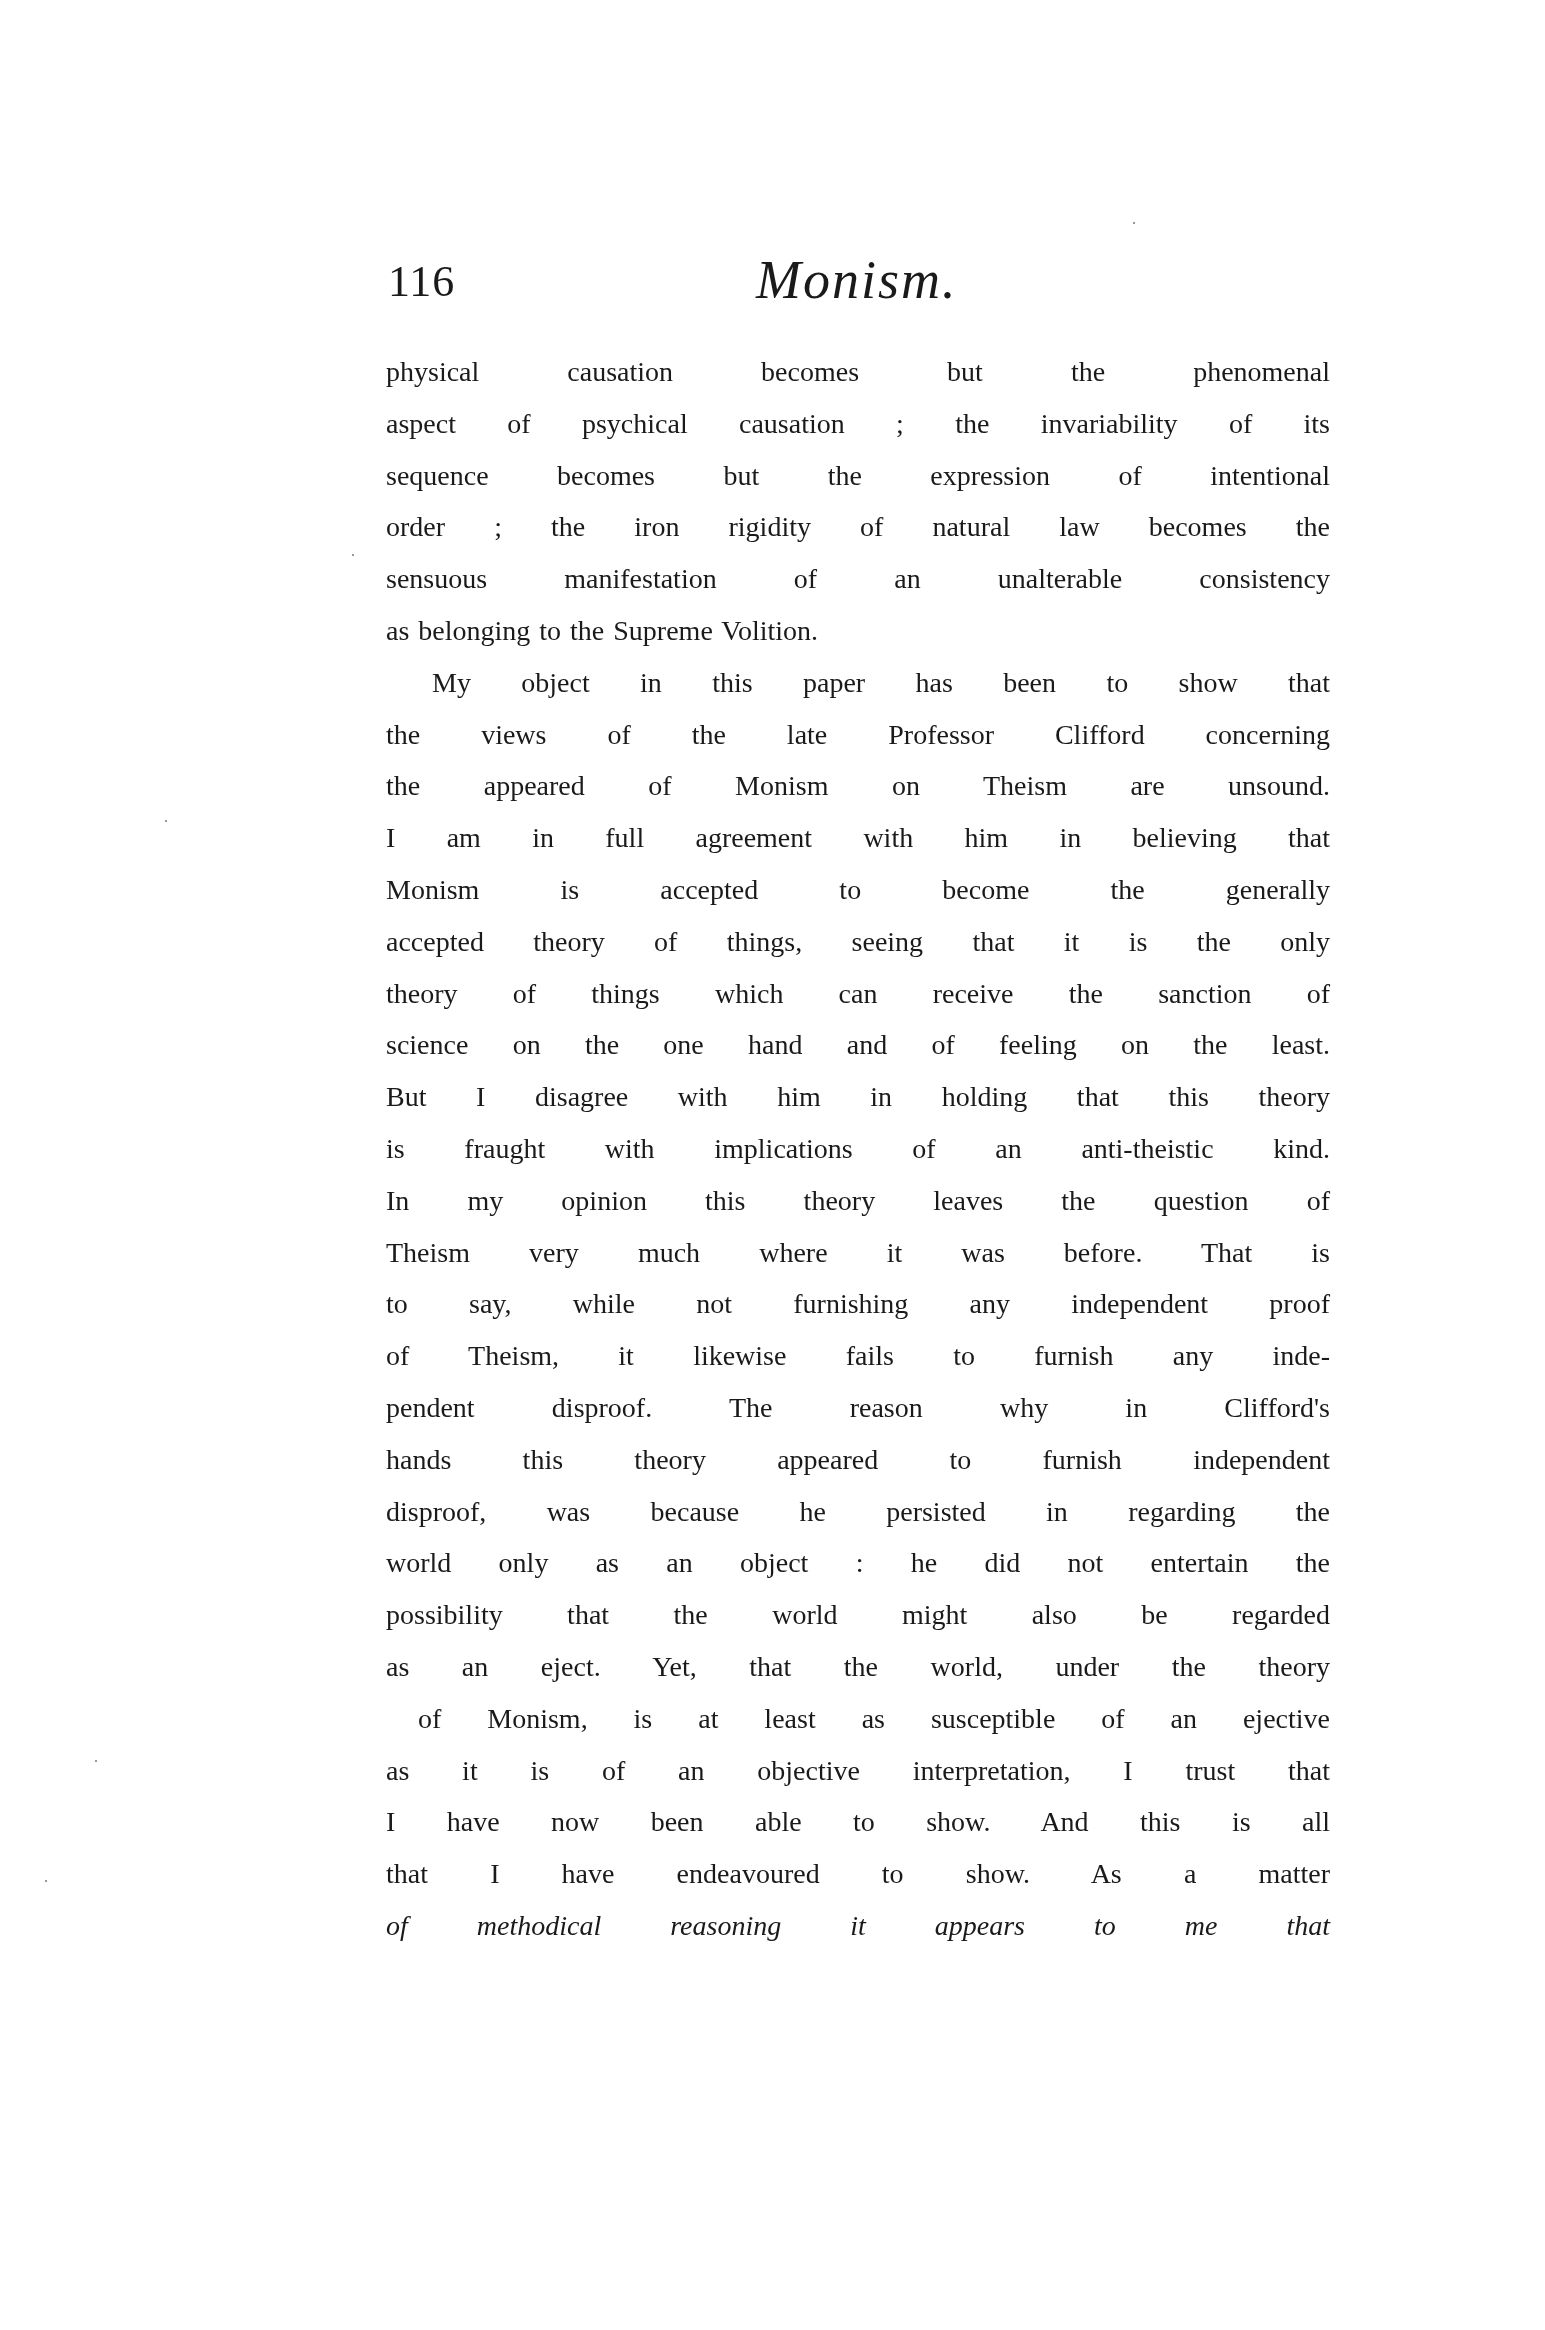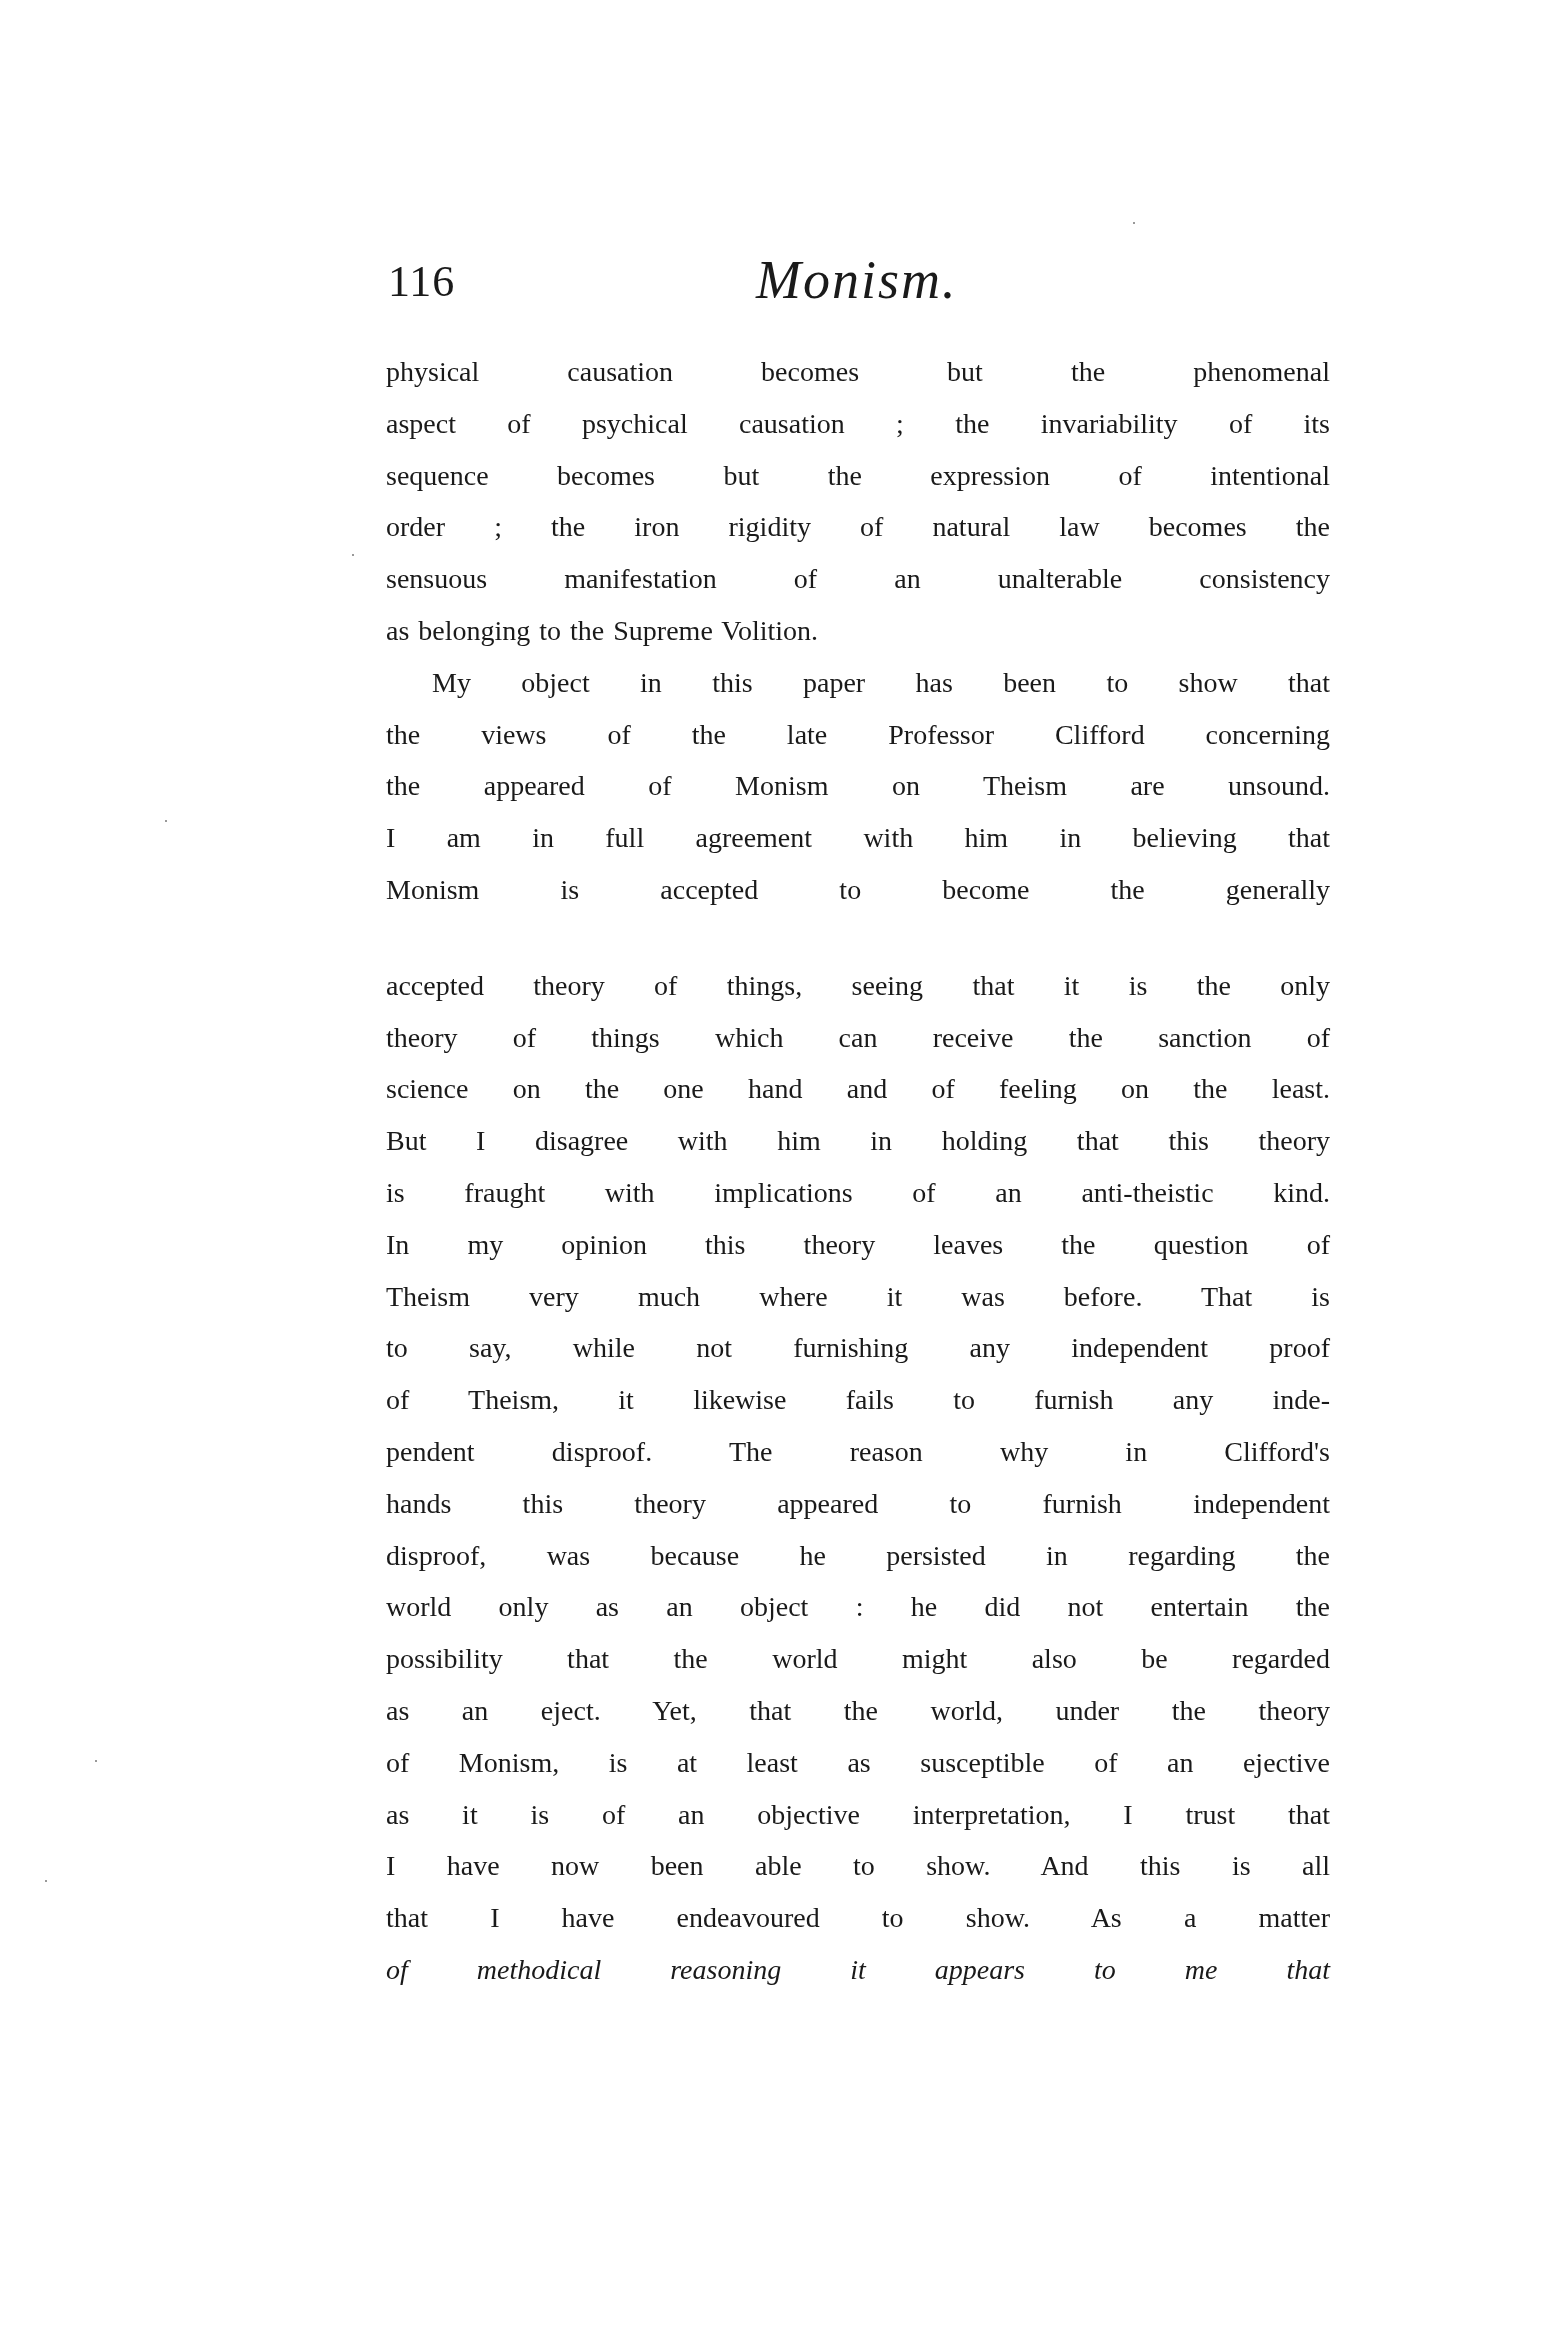--- a/index.html
+++ b/index.html
@@ -94,34 +94,34 @@
       <span class="line" style="white-space: nowrap;">aspect of psychical causation ; the invariability of its</span>
       <span class="line" style="white-space: nowrap;">sequence becomes but the expression of intentional</span>
       <span class="line" style="white-space: nowrap;">order ; the iron rigidity of natural law becomes the</span>
       <span class="line" style="white-space: nowrap;">sensuous manifestation of an unalterable consistency</span>
       <span class="line" style="text-align-last: left; word-spacing: 2px; white-space: nowrap;">as belonging to the Supreme Volition.</span>
       <span class="line indent" style="white-space: nowrap;">My object in this paper has been to show that</span>
       <span class="line" style="white-space: nowrap;">the views of the late Professor Clifford concerning</span>
       <span class="line" style="white-space: nowrap;">the appeared of Monism on Theism are unsound.</span>
       <span class="line" style="white-space: nowrap;">I am in full agreement with him in believing that</span>
       <span class="line" style="white-space: nowrap;">Monism is accepted to become the generally</span>
-      <span class="line" style="white-space: nowrap; margin-top: 44px;">accepted theory of things, seeing that it is the only</span>
+      <span class="line" style="white-space: nowrap;">accepted theory of things, seeing that it is the only</span>
       <span class="line" style="white-space: nowrap;">theory of things which can receive the sanction of</span>
       <span class="line" style="white-space: nowrap;">science on the one hand and of feeling on the least.</span>
       <span class="line" style="white-space: nowrap;">But I disagree with him in holding that this theory</span>
       <span class="line" style="white-space: nowrap;">is fraught with implications of an anti-theistic kind.</span>
       <span class="line" style="white-space: nowrap;">In my opinion this theory leaves the question of</span>
       <span class="line" style="white-space: nowrap;">Theism very much where it was before.  That is</span>
       <span class="line" style="white-space: nowrap;">to say, while not furnishing any independent proof</span>
       <span class="line" style="white-space: nowrap;">of Theism, it likewise fails to furnish any inde-</span>
       <span class="line" style="white-space: nowrap;">pendent disproof.  The reason why in Clifford's</span>
       <span class="line" style="white-space: nowrap;">hands this theory appeared to furnish independent</span>
       <span class="line" style="white-space: nowrap;">disproof, was because he persisted in regarding the</span>
       <span class="line" style="white-space: nowrap;">world only as an object : he did not entertain the</span>
       <span class="line" style="white-space: nowrap;">possibility that the world might also be regarded</span>
       <span class="line" style="white-space: nowrap;">as an eject.  Yet, that the world, under the theory</span>
-      <span class="line" style="white-space: nowrap;">of Monism, is at least as susceptible of an ejective</span>
+      <span class="line" style="white-space: nowrap; margin-left: 32px;">of Monism, is at least as susceptible of an ejective</span>
       <span class="line" style="white-space: nowrap;">as it is of an objective interpretation, I trust that</span>
       <span class="line" style="white-space: nowrap;">I have now been able to show.  And this is all</span>
       <span class="line" style="white-space: nowrap;">that I have endeavoured to show.  As a matter</span>
       <span class="line" style="white-space: nowrap; font-style: italic;">of methodical reasoning it appears to me that</span>
     </div>
 </div>
 
 </body></html>

